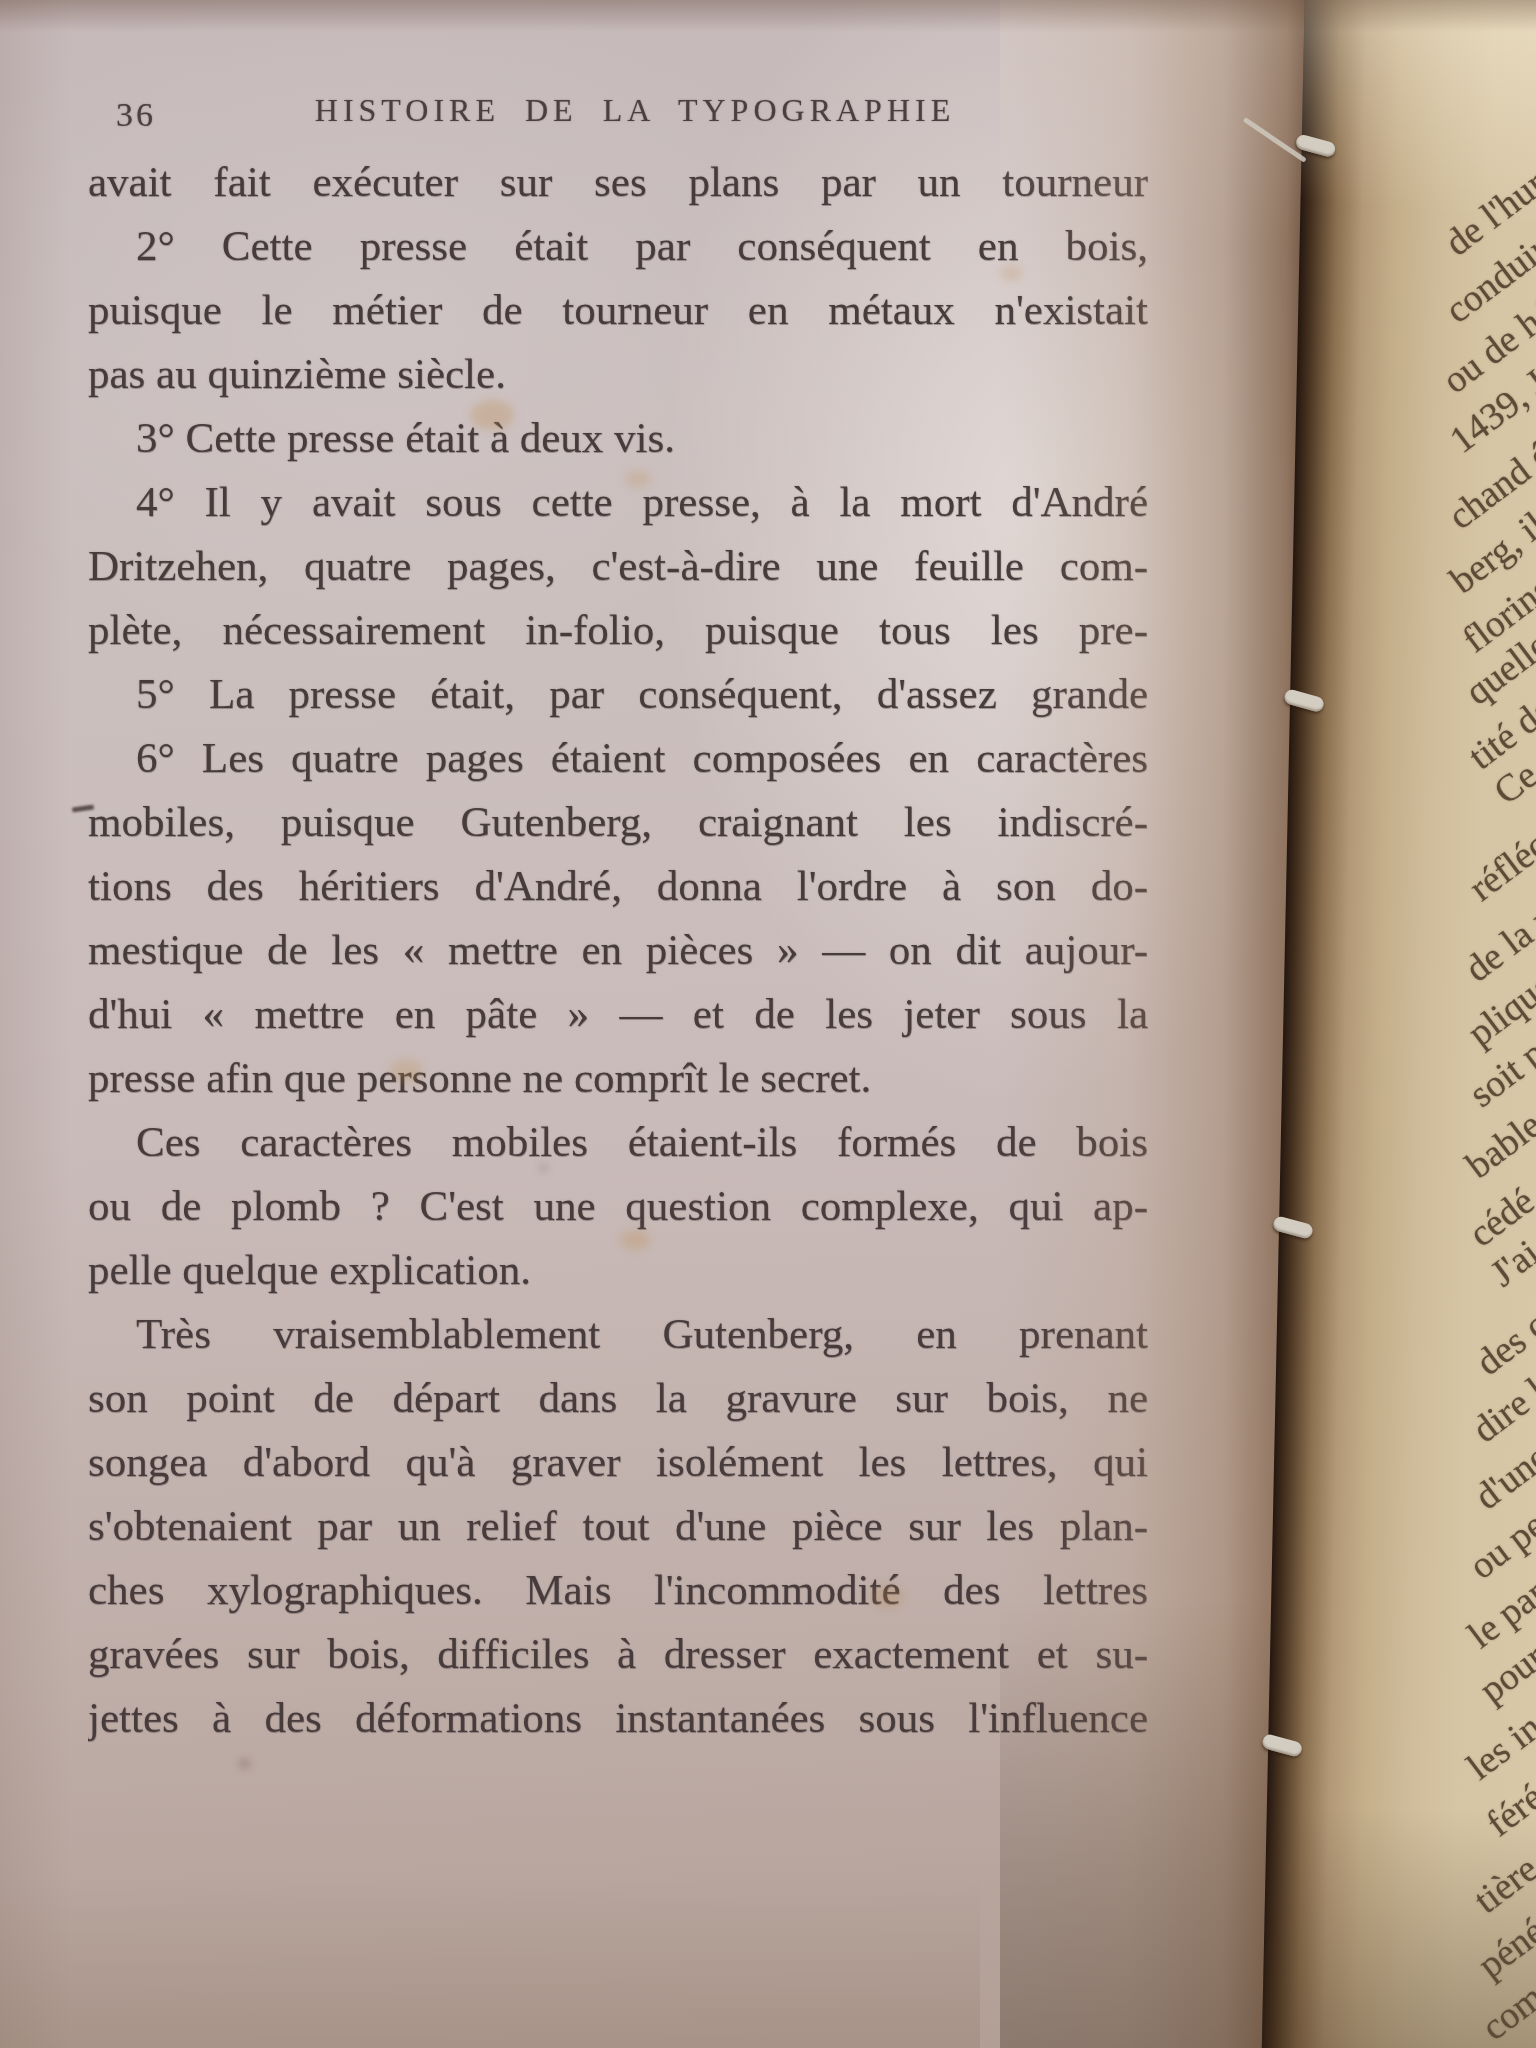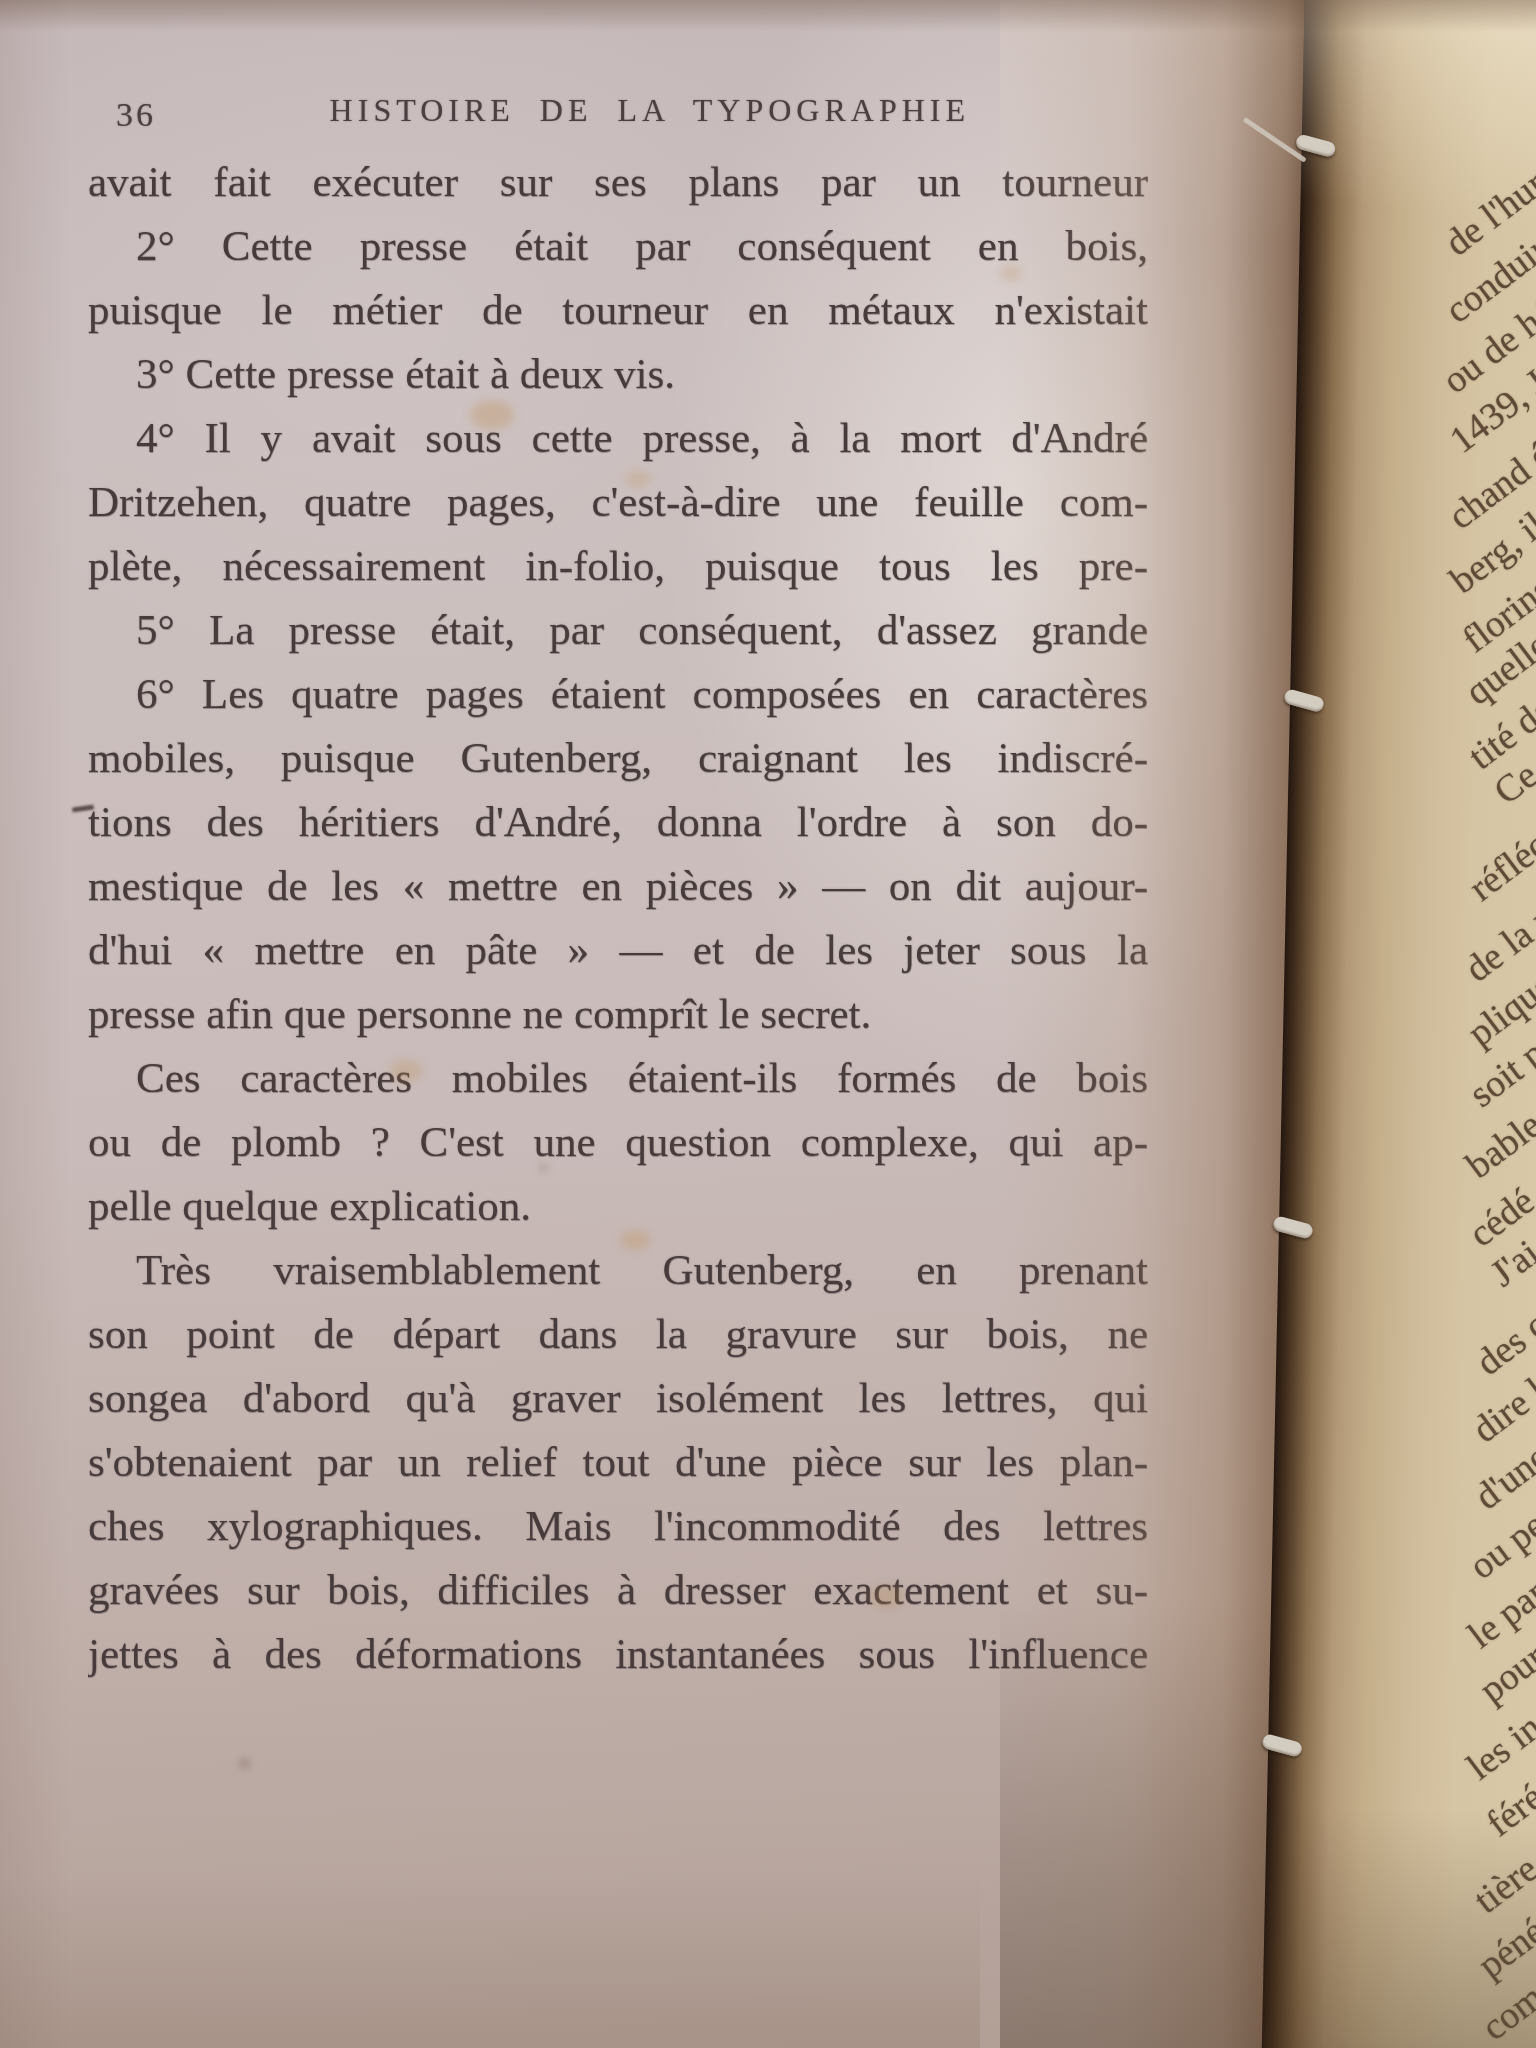--- a/index.html
+++ b/index.html
@@ -31,21 +31,21 @@
     background:linear-gradient(180deg, rgba(96,70,52,0.38), rgba(96,70,52,0));}
   .bottom-shade{position:absolute;left:0;bottom:0;width:980px;height:170px;
     background:linear-gradient(0deg, rgba(130,100,80,0.22), rgba(130,100,80,0));}
 
   
   .page-number{
     position:absolute; left:116px; top:96px; font-size:34px; color:#4c3f41;
     letter-spacing:3px; text-shadow:0 0 1.5px rgba(76,63,65,0.6);
   }
   .running-header{
-    position:absolute; left:300px; top:92px; width:670px; text-align:right;
+    position:absolute; left:300px; top:92px; width:670px; text-align:center;
     font-size:32px; letter-spacing:5px; word-spacing:12px; color:#4c3f41;
     text-shadow:0 0 1.5px rgba(76,63,65,0.55); white-space:nowrap;
   }
   
   .text-block{
     position:absolute; left:88px; top:150px; width:1060px;
     filter:blur(0.4px);
   }
   .line{
     box-sizing:border-box; width:1060px; line-height:64px; font-size:43px;
@@ -96,20 +96,21 @@
   <div class="page-left">
     <div class="left-edge-shade"></div>
 
     <span class="page-number">36</span>
     <div class="running-header">HISTOIRE DE LA TYPOGRAPHIE</div>
 
     <div class="text-block" id="text-block">
         <div class="line jl">avait fait exécuter sur ses plans par un tourneur</div>
         <div class="line jl ind">2° Cette presse était par conséquent en bois,</div>
         <div class="line jl">puisque le métier de tourneur en métaux n'existait</div>
+        <div class="line">pas au quinzième siècle.</div>
         <div class="line ind">3° Cette presse était à deux vis.</div>
         <div class="line jl ind">4° Il y avait sous cette presse, à la mort d'André</div>
         <div class="line jl">Dritzehen, quatre pages, c'est-à-dire une feuille com-</div>
         <div class="line jl">plète, nécessairement in-folio, puisque tous les pre-</div>
         <div class="line jl ind">5° La presse était, par conséquent, d'assez grande</div>
         <div class="line jl ind">6° Les quatre pages étaient composées en caractères</div>
         <div class="line jl">mobiles, puisque Gutenberg, craignant les indiscré-</div>
         <div class="line jl">tions des héritiers d'André, donna l'ordre à son do-</div>
         <div class="line jl">mestique de les « mettre en pièces » — on dit aujour-</div>
         <div class="line jl">d'hui « mettre en pâte » — et de les jeter sous la</div>

